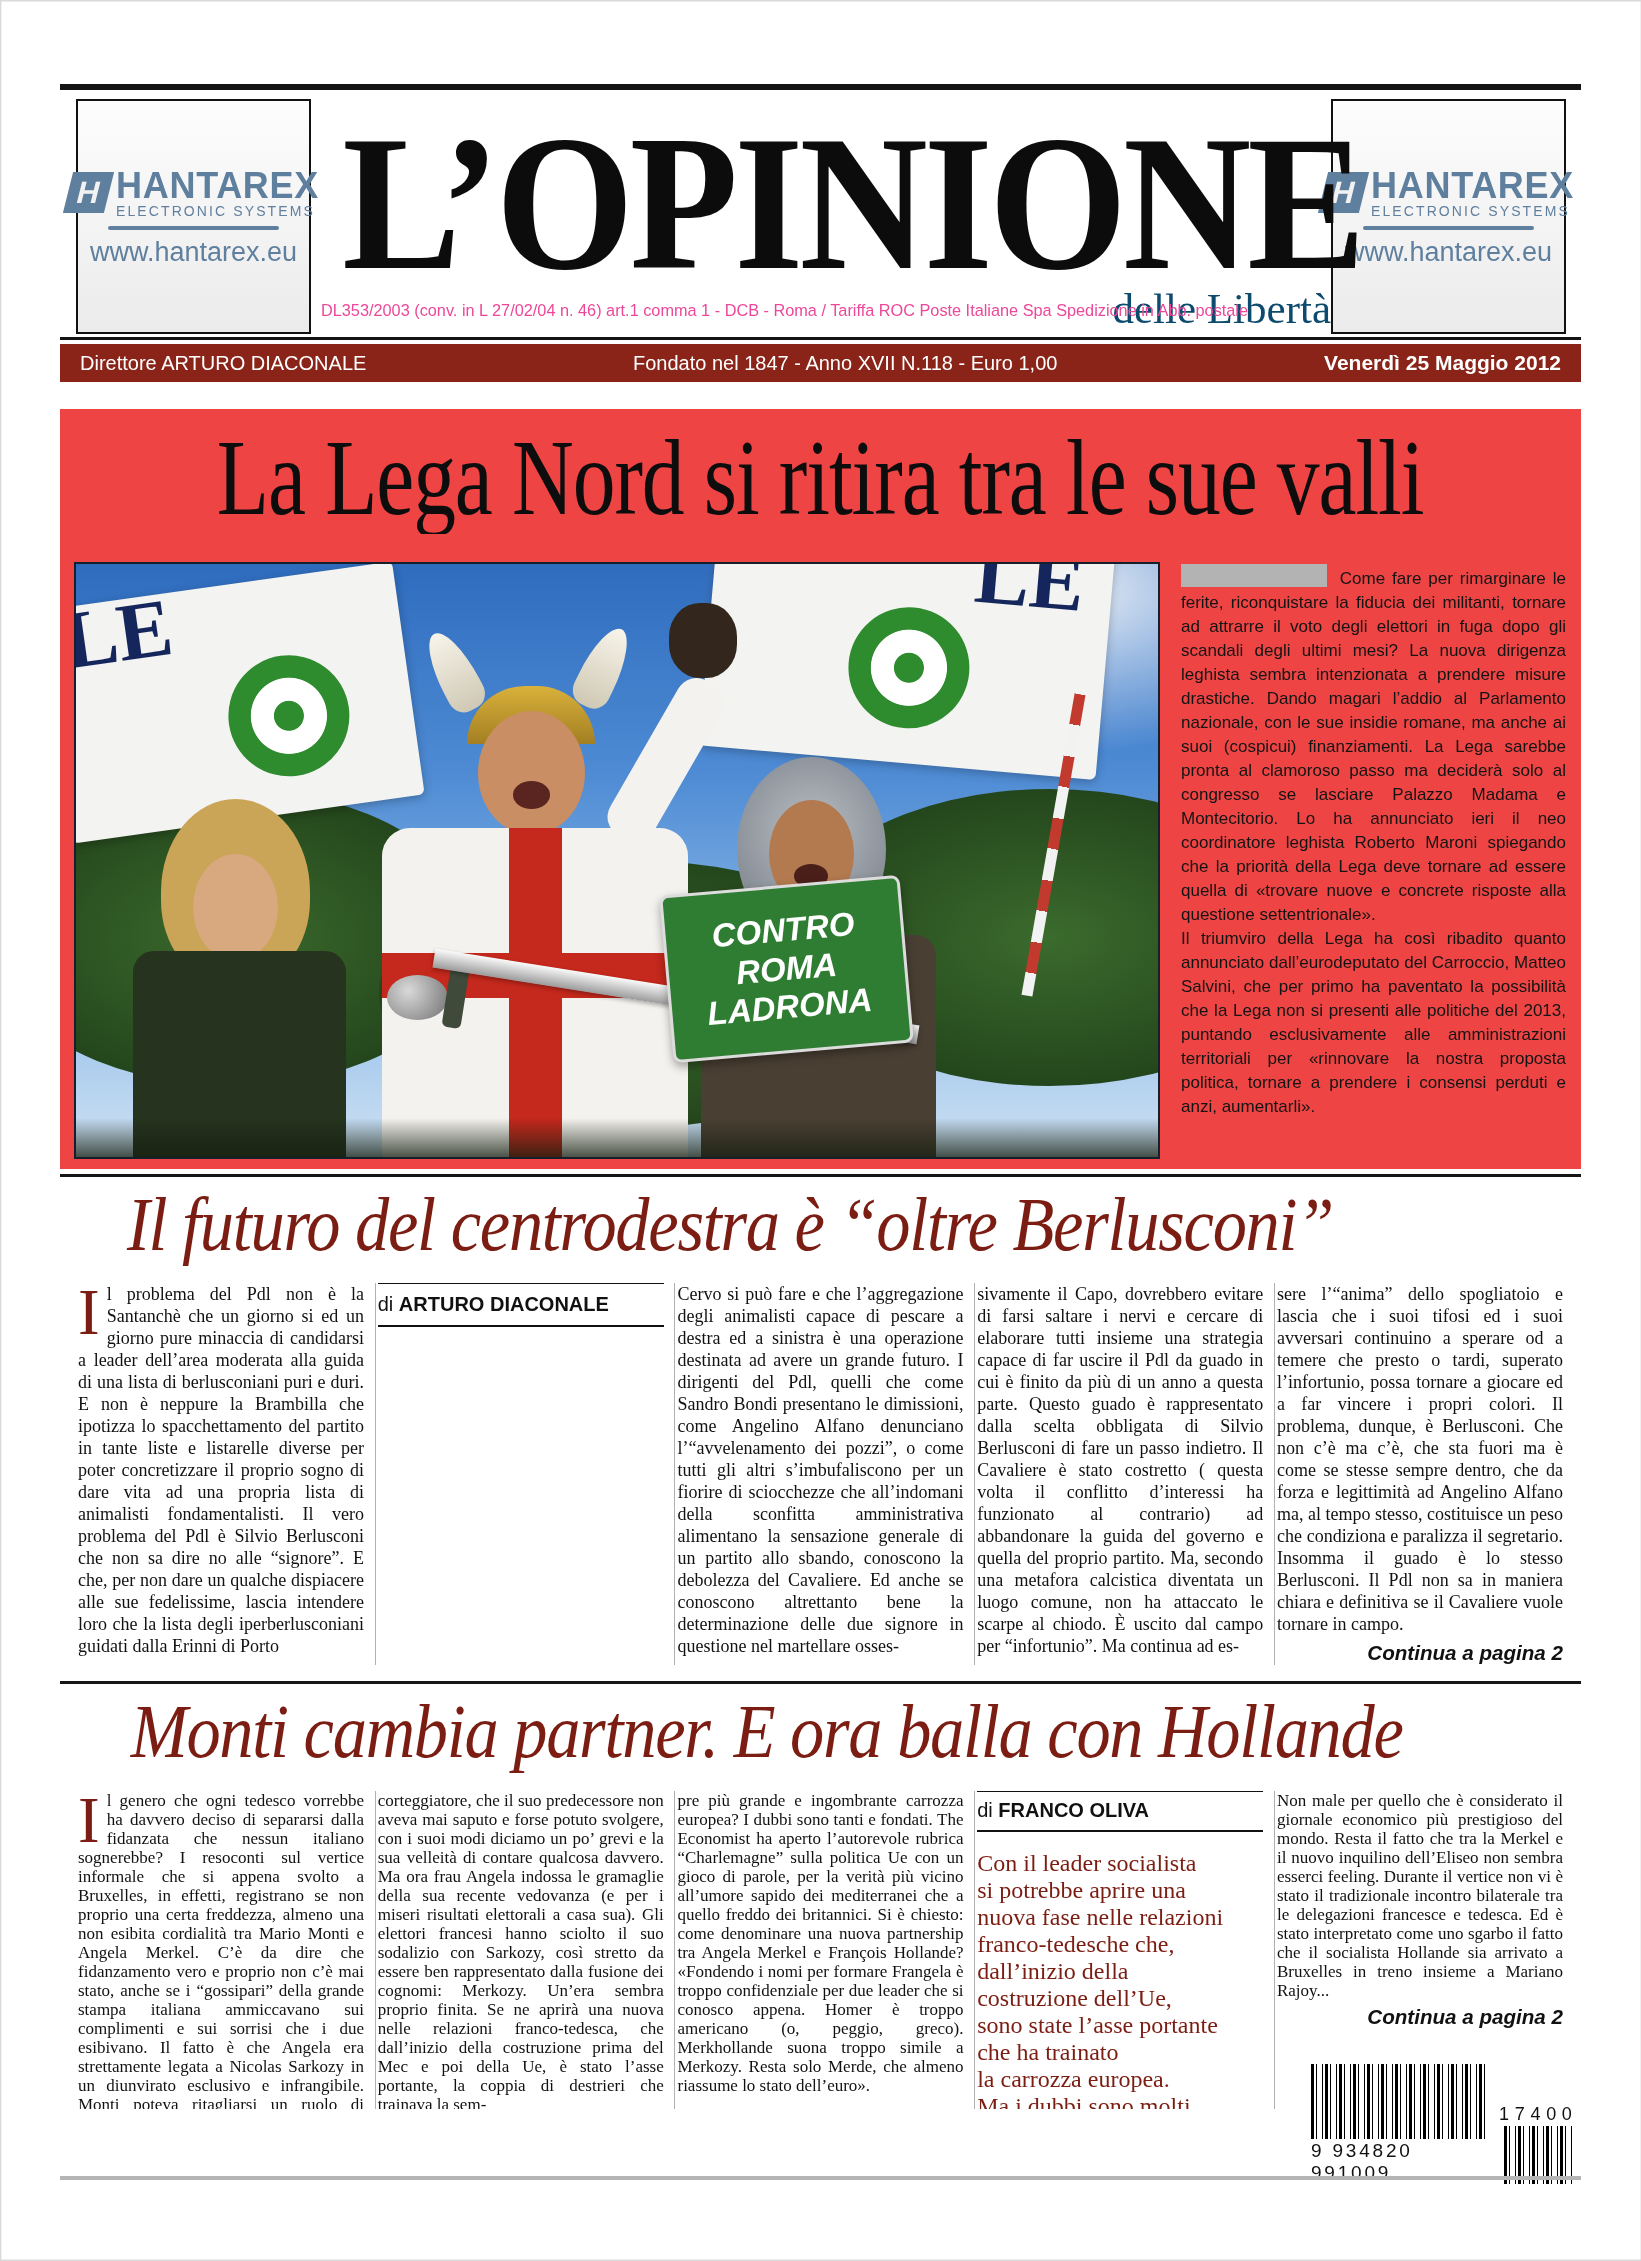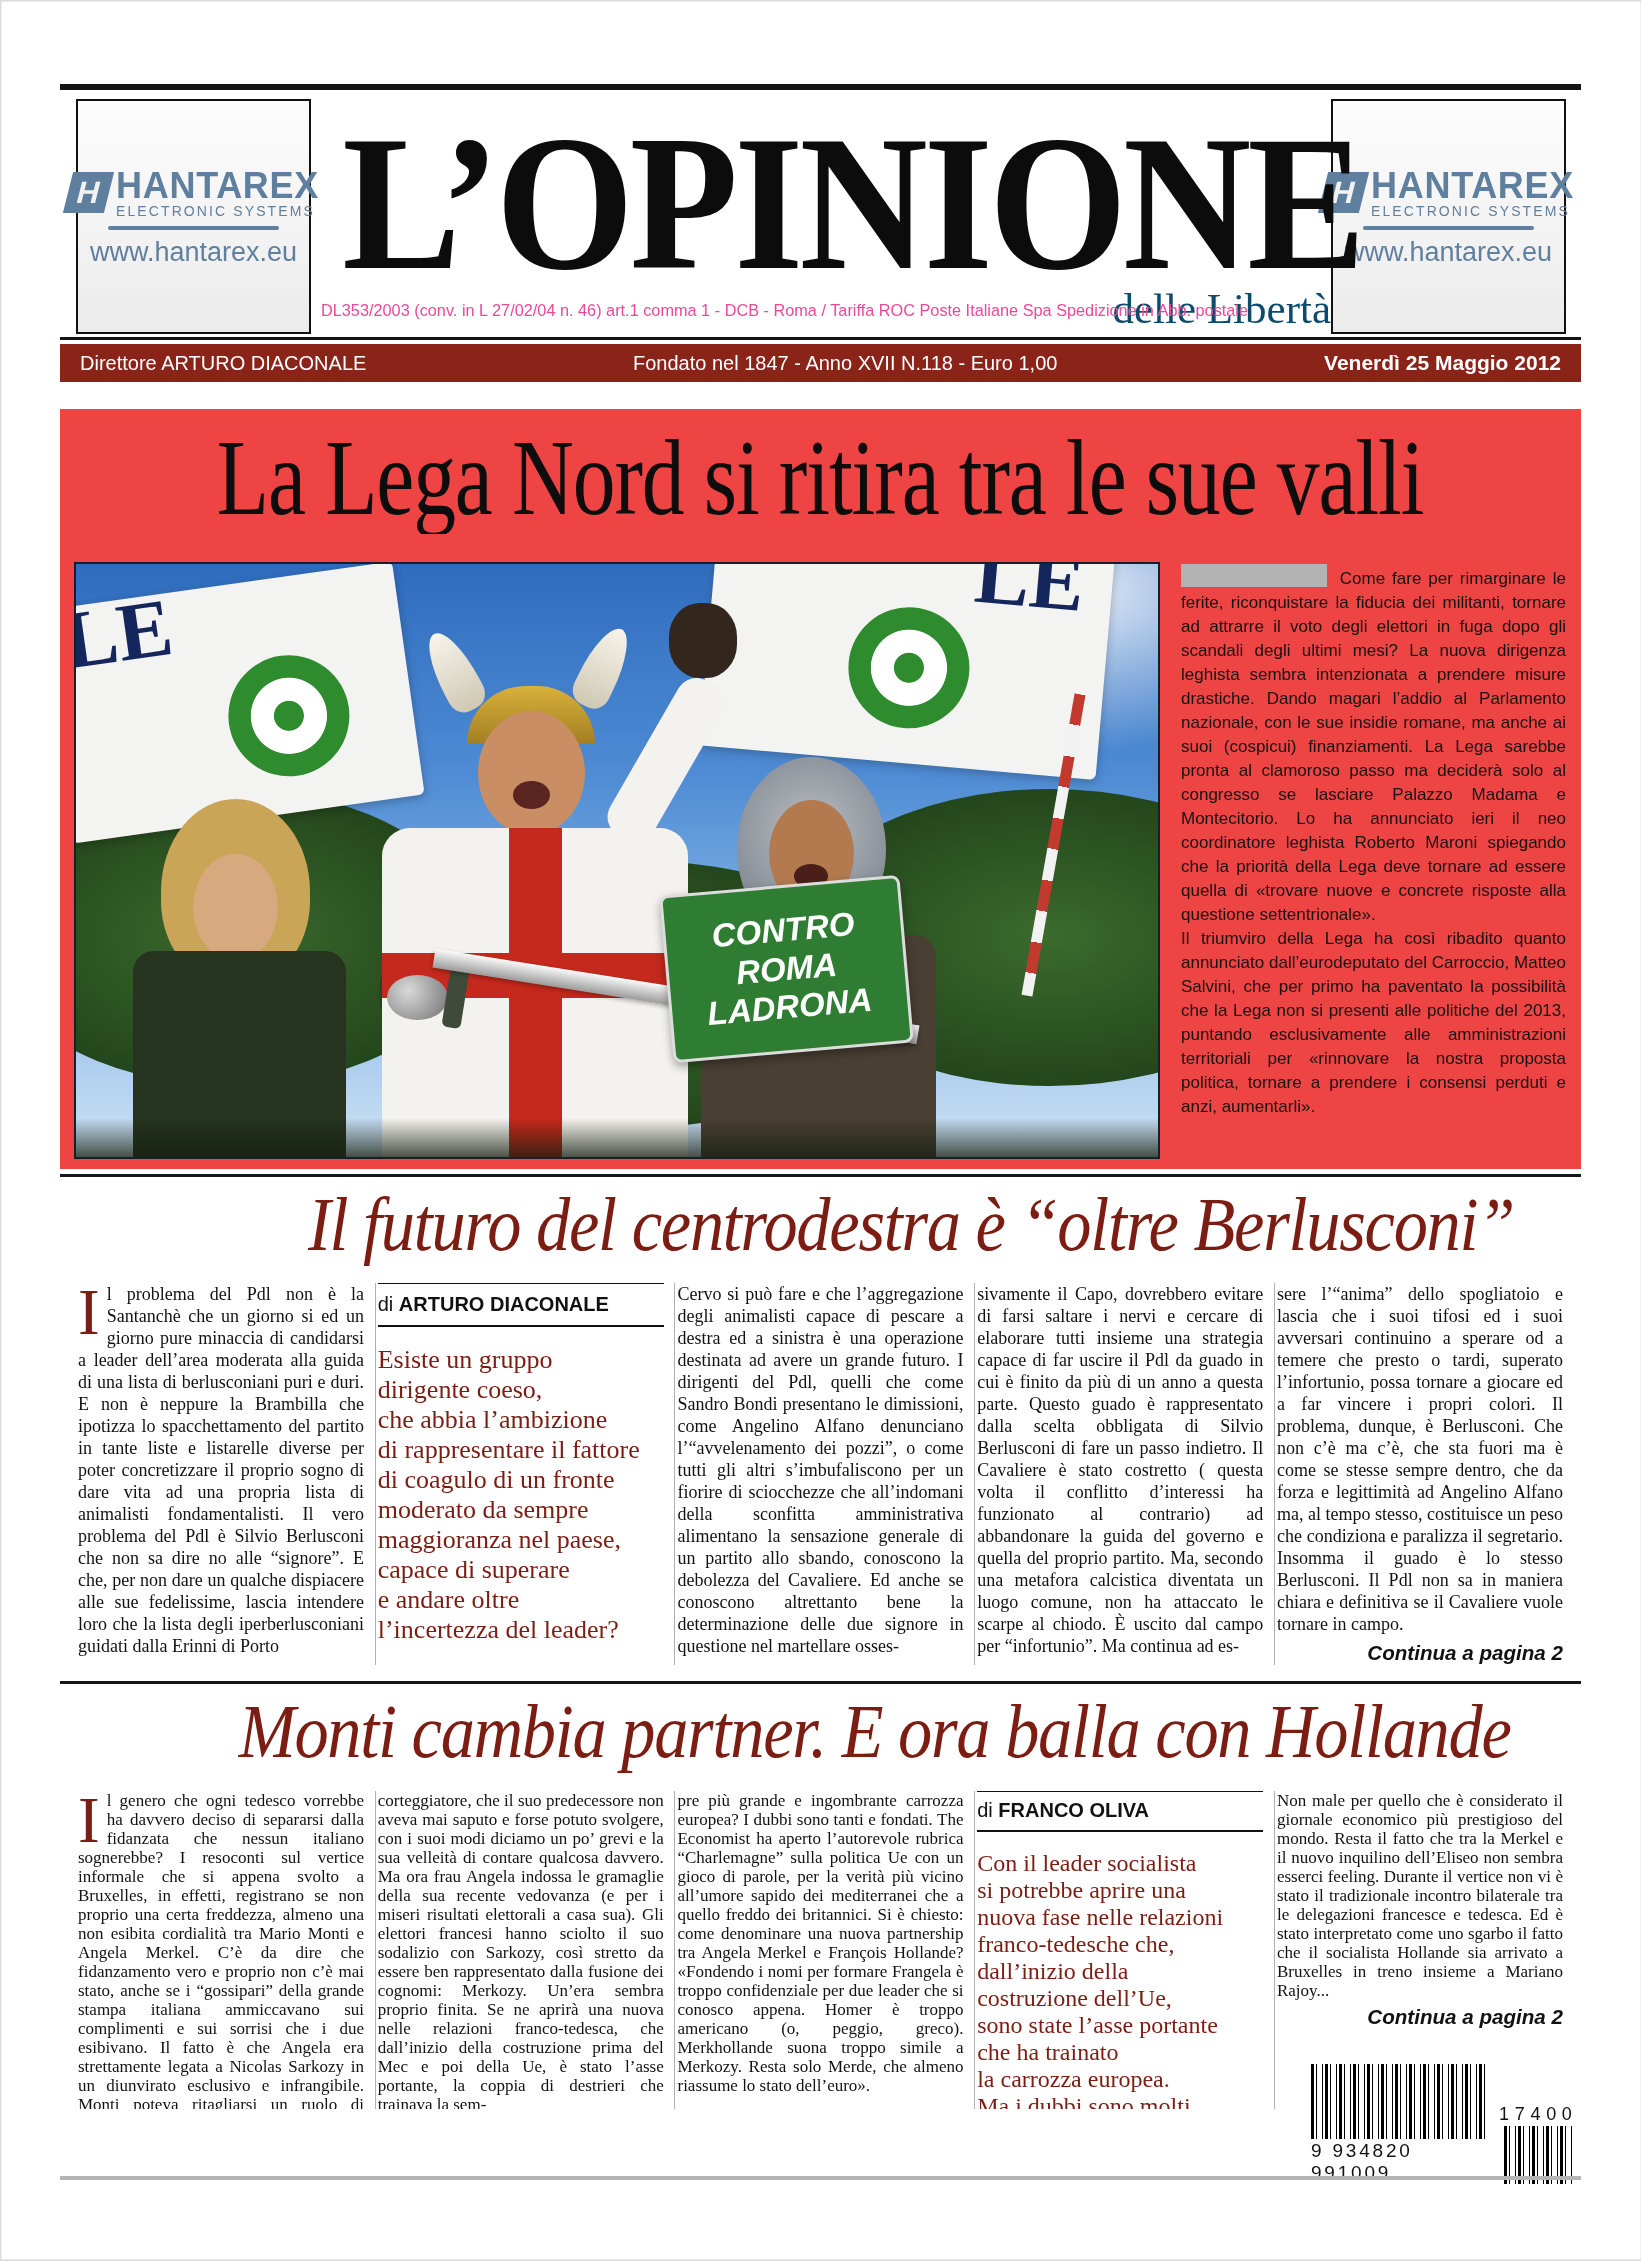--- a/index.html
+++ b/index.html
@@ -93,21 +93,21 @@
         font-family:"Liberation Sans",sans-serif;font-style:italic;font-weight:bold;color:#fff;
         font-size:33px;line-height:1.18;white-space:pre-line;box-shadow:0 4.3px 10px rgba(0,0,0,.35);}
   .crowd{left:0;bottom:0;width:100%;height:39px;background:linear-gradient(180deg,rgba(20,30,15,0),rgba(20,30,15,.75));}
   .lead-side{position:absolute;left:1121px;top:155px;width:385px;height:583px;overflow:hidden;
              font-family:"Liberation Sans",sans-serif;font-size:17px;line-height:24px;text-align:justify;color:#141414;}
   .lead-side p{margin:0;}
   .chip{display:inline-block;width:146px;height:23px;background:#b3b3b3;margin-right:12.8px;vertical-align:-2.8px;}
   
   .rule{position:absolute;left:60px;width:1521px;height:2.8px;background:#161616;}
   .rule.r1{top:1174px;} .rule.r2{top:1681px;}
-  .art-head{position:absolute;left:60px;width:1521px;text-align:right;overflow:hidden;}
+  .art-head{position:absolute;left:60px;width:1521px;text-align:left;overflow:hidden;}
   .art-head span{display:inline-block;white-space:nowrap;font-style:italic;font-size:76px;line-height:1.15;
                  transform:scaleX(.90);transform-origin:center;color:#7b1d12;letter-spacing:-1.4px;}
   .art-head.ah1{top:1181px;} .art-head.ah2{top:1688px;}
   
   .cols{position:absolute;left:78px;width:1485px;display:flex;}
   .cols.c1{top:1283px;height:382px;}
   .cols.c2{top:1791px;height:318px;}
   .col{flex:1 1 0;min-width:0;overflow:hidden;text-align:justify;}
   .col + .col{margin-left:10.7px;padding-left:2px;border-left:0.7px solid #b0b0b0;}
   .c1 .col{font-size:18px;line-height:22px;}
@@ -233,30 +233,20 @@
   <div class="art-head ah1">
     <span>Il futuro del centrodestra è “oltre Berlusconi”</span>
   </div>
 
   <div class="cols c1">
     <div class="col">
       <span class="dropcap">I</span><span>l problema del Pdl non è la Santanchè che un giorno si ed un giorno pure minaccia di candidarsi a leader dell’area moderata alla guida di una lista di berlusconiani puri e duri. E non è neppure la Brambilla che ipotizza lo spacchettamento del partito in tante liste e listarelle diverse per poter concretizzare il proprio sogno di dare vita ad una propria lista di animalisti fondamentalisti. Il vero problema del Pdl è Silvio Berlusconi che non sa dire no alle “signore”. E che, per non dare un qualche dispiacere alle sue fedelissime, lascia intendere loro che la lista degli iperberlusconiani guidati dalla Erinni di Porto</span>
     </div>
     <div class="col">
       <div class="byline"><span>di </span><b>ARTURO DIACONALE</b></div>
-      <div class="pullquote">Esiste un gruppo
-dirigente coeso,
-che abbia l’ambizione
-di rappresentare il fattore
-di coagulo di un fronte
-moderato da sempre
-maggioranza nel paese,
-capace di superare
-e andare oltre
-l’incertezza del leader?</div>
     </div>
     <div class="col">Cervo si può fare e che l’aggregazione degli animalisti capace di pescare a destra ed a sinistra è una operazione destinata ad avere un grande futuro. I dirigenti del Pdl, quelli che come Sandro Bondi presentano le dimissioni, come Angelino Alfano denunciano l’“avvelenamento dei pozzi”, o come tutti gli altri s’imbufaliscono per un fiorire di sciocchezze che all’indomani della sconfitta amministrativa alimentano la sensazione generale di un partito allo sbando, conoscono la debolezza del Cavaliere. Ed anche se conoscono altrettanto bene la determinazione delle due signore in questione nel martellare osses-</div>
     <div class="col">sivamente il Capo, dovrebbero evitare di farsi saltare i nervi e cercare di elaborare tutti insieme una strategia capace di  far uscire il Pdl da guado in cui è finito da più di un anno a questa parte. Questo guado è rappresentato dalla scelta obbligata di Silvio Berlusconi di fare un passo indietro. Il Cavaliere è stato costretto ( questa volta il conflitto d’interessi ha funzionato al contrario) ad abbandonare la guida del governo e quella del proprio partito. Ma, secondo una metafora calcistica diventata un luogo comune, non ha attaccato le scarpe al chiodo. È uscito dal campo per “infortunio”. Ma continua ad es-</div>
     <div class="col">
       <span>sere l’“anima” dello spogliatoio e lascia che i suoi tifosi ed i suoi avversari continuino a sperare od a temere che presto o tardi, superato l’infortunio, possa tornare a giocare ed a far vincere i propri colori. Il problema, dunque, è Berlusconi. Che non c’è ma c’è, che sta fuori ma è come se stesse sempre dentro, che da forza e legittimità ad Angelino Alfano ma, al tempo stesso, costituisce un peso che condiziona e paralizza il segretario. Insomma il guado è lo stesso Berlusconi. Il Pdl non sa in maniera chiara e definitiva se il Cavaliere vuole tornare in campo.</span>
       <div class="continua">Continua a pagina 2</div>
     </div>
   </div>
 
   <div class="rule r2"></div>

